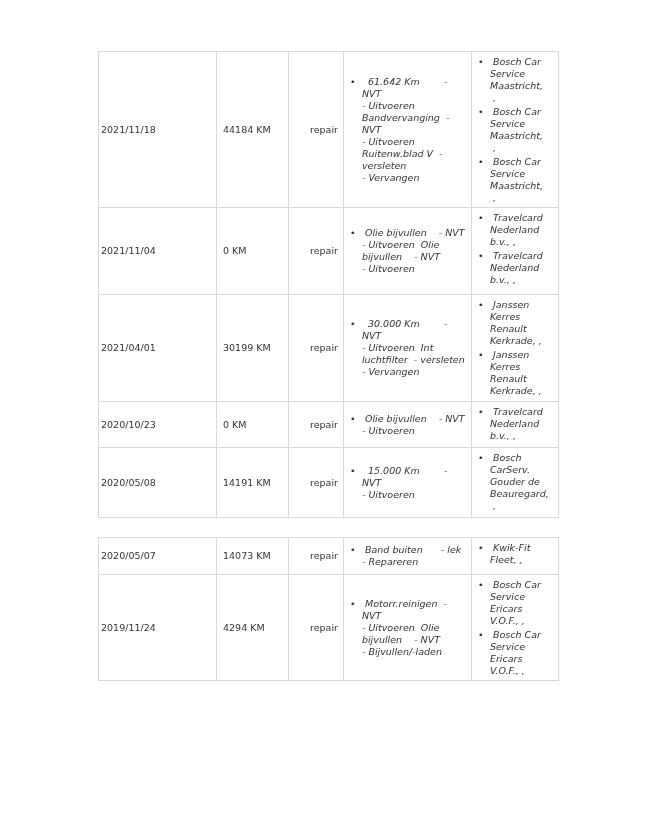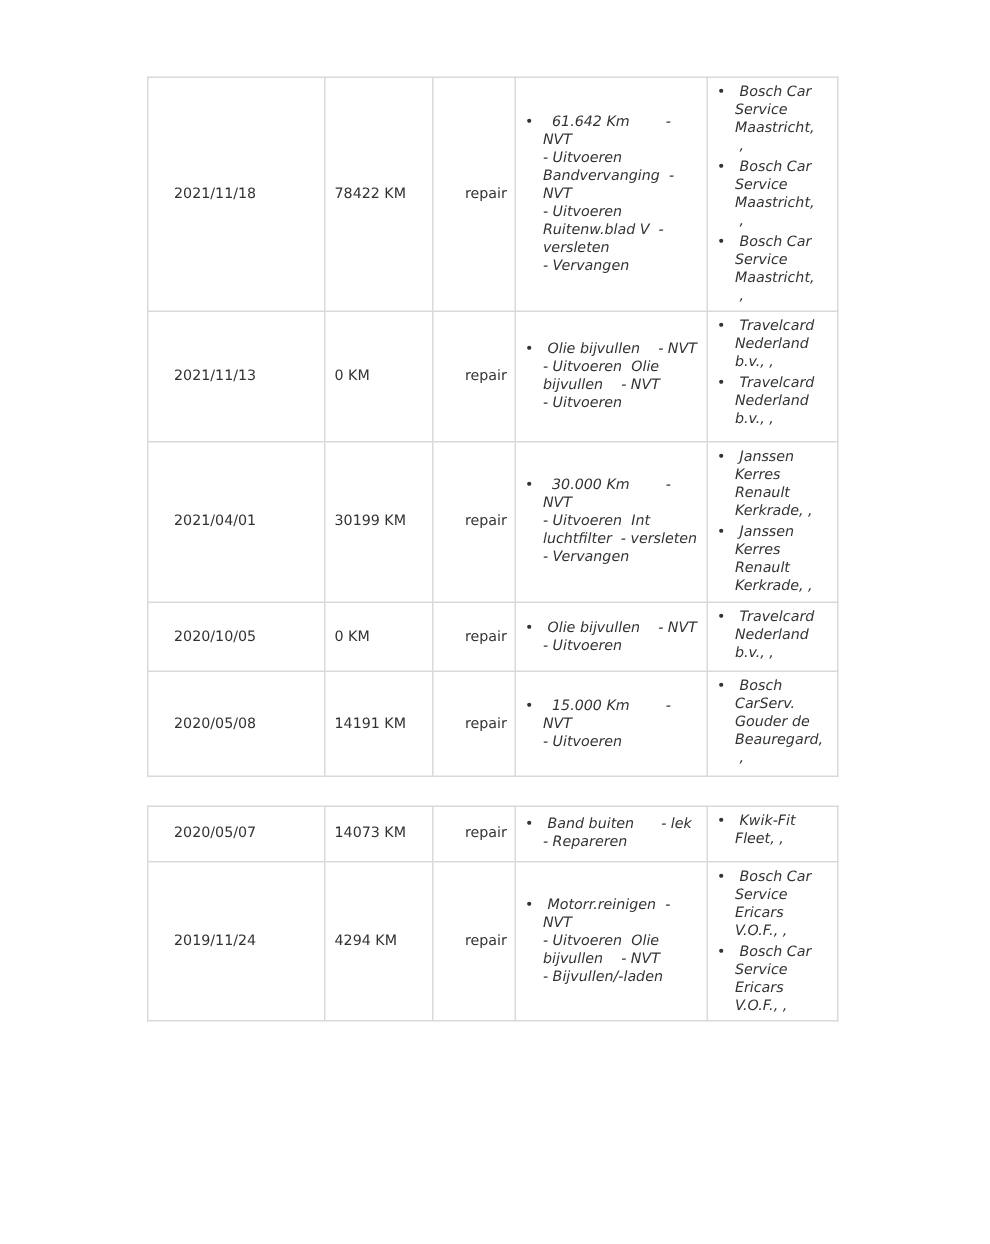--- a/index.html
+++ b/index.html
@@ -32,21 +32,21 @@
   col.c-loc  { width: 87px; }
   td {
     border: 1px solid #d9d9d9;
     vertical-align: middle;
     padding: 3px 5px;
     font-size: 9.5px;
     line-height: 12px;
     color: #333333;
     overflow: hidden;
   }
-  td.cell-date { padding-left: 17px; }
+  td.cell-date { padding-left: 2px; }
   td.cell-km   { padding-left: 6px; }
   td.cell-type { padding-left: 21px; }
   td.cell-loc  { vertical-align: top; padding-top: 4px; }
   .bullet-item { display: flex; align-items: flex-start; }
   .cell-loc .bullet-item { margin-bottom: 2px; }
   .cell-loc .bullet-item:last-child { margin-bottom: 0; }
   .bullet {
     flex: 0 0 13px;
     width: 13px;
     padding-left: 1px;
@@ -76,21 +76,21 @@
     <col class="c-date">
       <col class="c-km">
       <col class="c-type">
       <col class="c-work">
       <col class="c-loc">
   </colgroup>
   <tbody>
 
     <tr class="r0">
       <td class="cell-date">2021/11/18</td>
-      <td class="cell-km">78422 KM</td>
+      <td class="cell-km">44184 KM</td>
       <td class="cell-type">repair</td>
       <td class="cell-work">
         <div class="bullet-item">
           <span class="bullet">•</span>
           <span class="bullet-text">  61.642 Km        - NVT
 - Uitvoeren
 Bandvervanging  -
 NVT
 - Uitvoeren
 Ruitenw.blad V  -
@@ -117,21 +117,21 @@
           <span class="bullet">•</span>
           <span class="bullet-text"> Bosch Car
 Service
 Maastricht,
  ,</span>
         </div>
       </td>
     </tr>
 
     <tr class="r1">
-      <td class="cell-date">2021/11/13</td>
+      <td class="cell-date">2021/11/04</td>
       <td class="cell-km">0 KM</td>
       <td class="cell-type">repair</td>
       <td class="cell-work">
         <div class="bullet-item">
           <span class="bullet">•</span>
           <span class="bullet-text"> Olie bijvullen    - NVT
 - Uitvoeren  Olie
 bijvullen    - NVT
 - Uitvoeren</span>
         </div>
@@ -177,21 +177,21 @@
           <span class="bullet">•</span>
           <span class="bullet-text"> Janssen
 Kerres
 Renault
 Kerkrade, ,</span>
         </div>
       </td>
     </tr>
 
     <tr class="r3">
-      <td class="cell-date">2020/10/05</td>
+      <td class="cell-date">2020/10/23</td>
       <td class="cell-km">0 KM</td>
       <td class="cell-type">repair</td>
       <td class="cell-work">
         <div class="bullet-item">
           <span class="bullet">•</span>
           <span class="bullet-text"> Olie bijvullen    - NVT
 - Uitvoeren</span>
         </div>
       </td>
       <td class="cell-loc">

